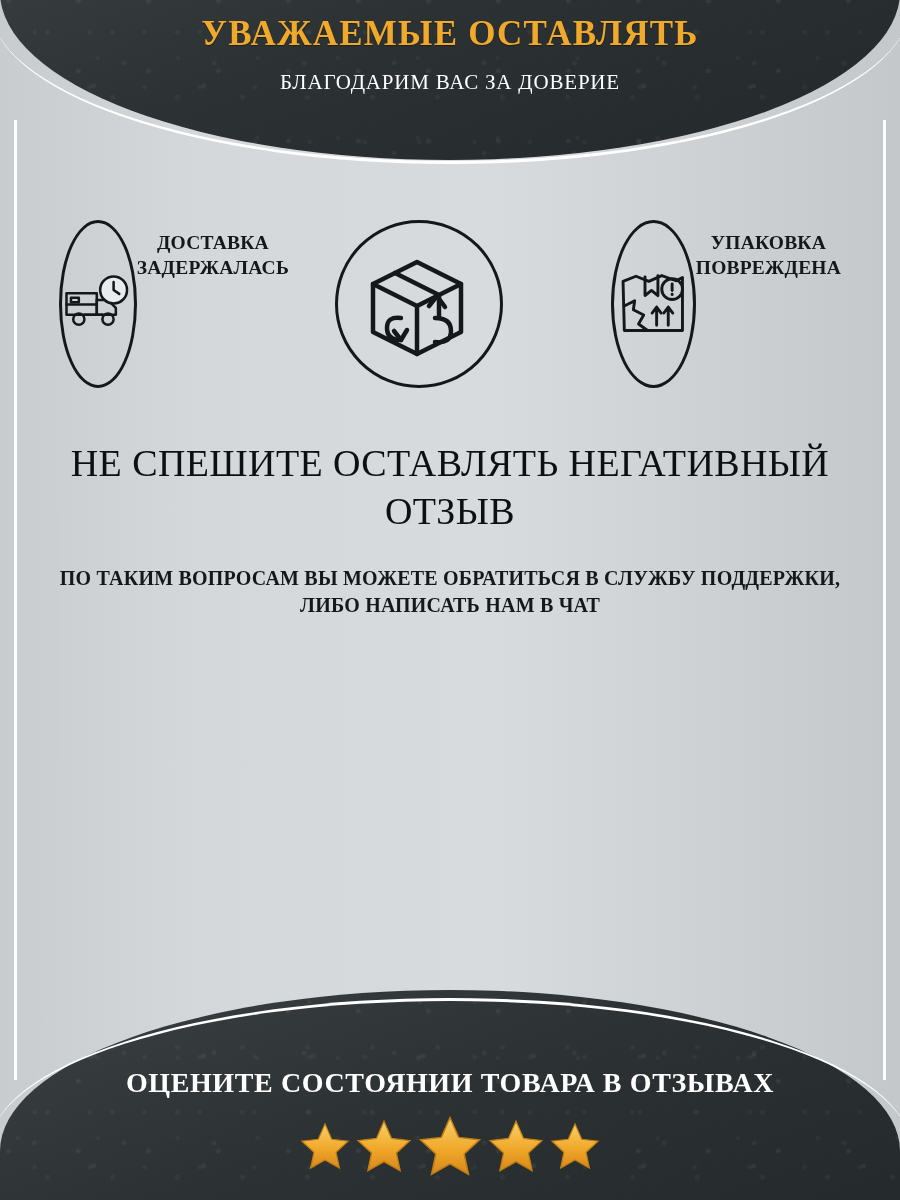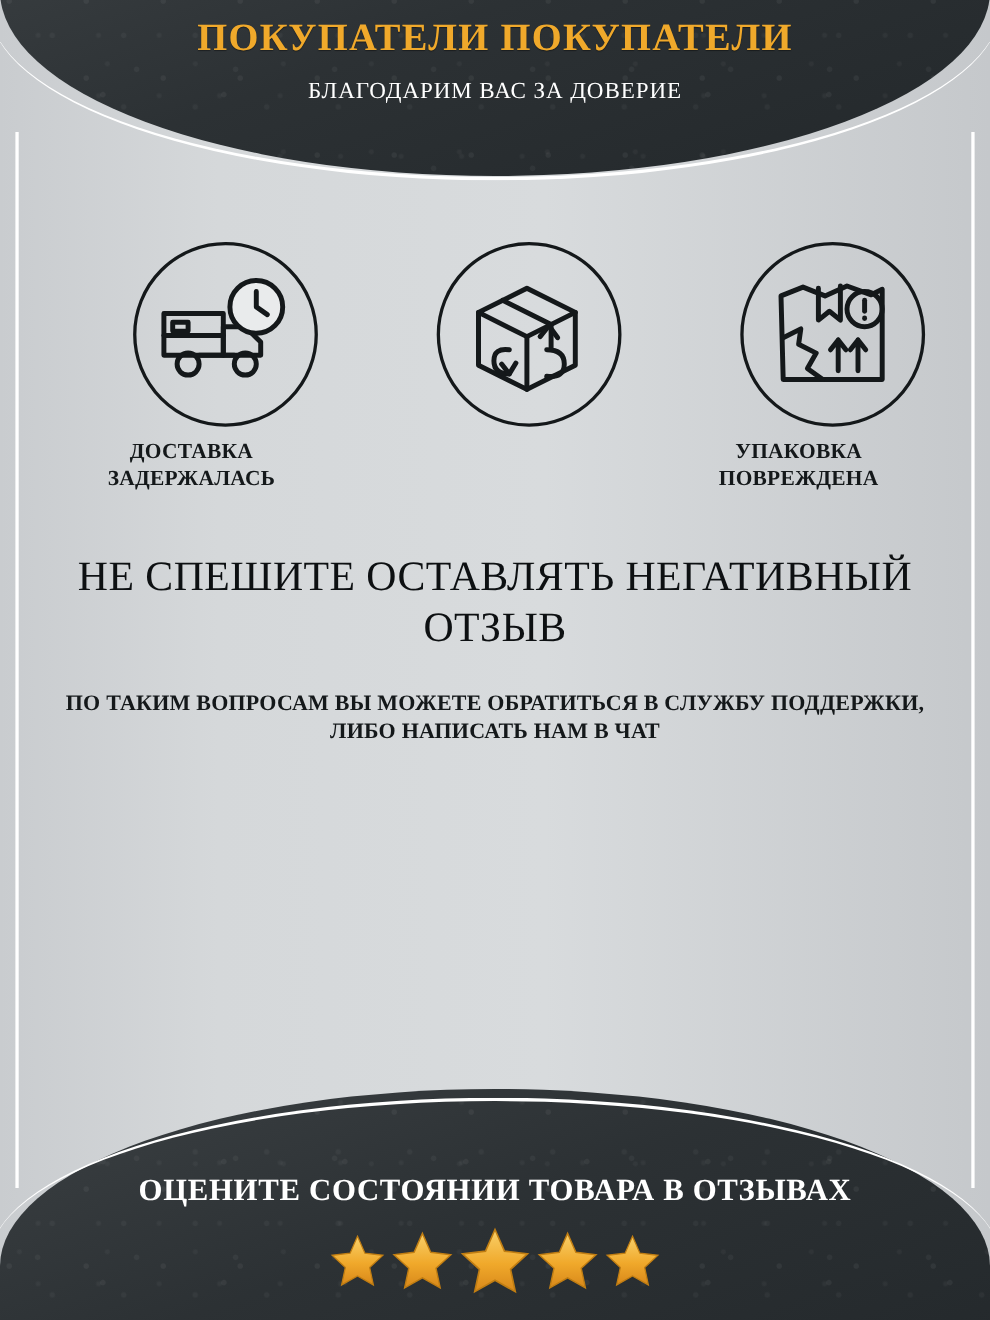--- a/index.html
+++ b/index.html
@@ -139,22 +139,22 @@
   .icons-row {
     display: flex;
     justify-content: center;
     align-items: flex-start;
     gap: 46px;
     margin-top: 24px;
   }
   .icon-item {
     width: 230px;
     display: flex;
-    flex-direction: column;
-    align-items: flex-end;
+    flex-direction: row;
+    align-items: flex-start;
   }
   .icon-circle {
     width: 162px;
     height: 162px;
     border: 3px solid #14181a;
     border-radius: 50%;
     display: flex;
     align-items: center;
     justify-content: center;
     overflow: hidden;
@@ -223,21 +223,21 @@
 
 <div class="page">
 
   <div class="band band-top"></div>
   <div class="band-top-inner-line"></div>
 
   <div class="side-rule left"></div>
   <div class="side-rule right"></div>
 
   <div class="header">
-    <div class="header-title">ПОКУПАТЕЛИ ПОКУПАТЕЛИ</div>
+    <div class="header-title">УВАЖАЕМЫЕ ОСТАВЛЯТЬ</div>
     <div class="header-sub">БЛАГОДАРИМ ВАС ЗА ДОВЕРИЕ</div>
   </div>
 
   <div class="content">
 
 
     <div class="icons-row">
 
       <div class="icon-item">
         <div class="icon-circle">

